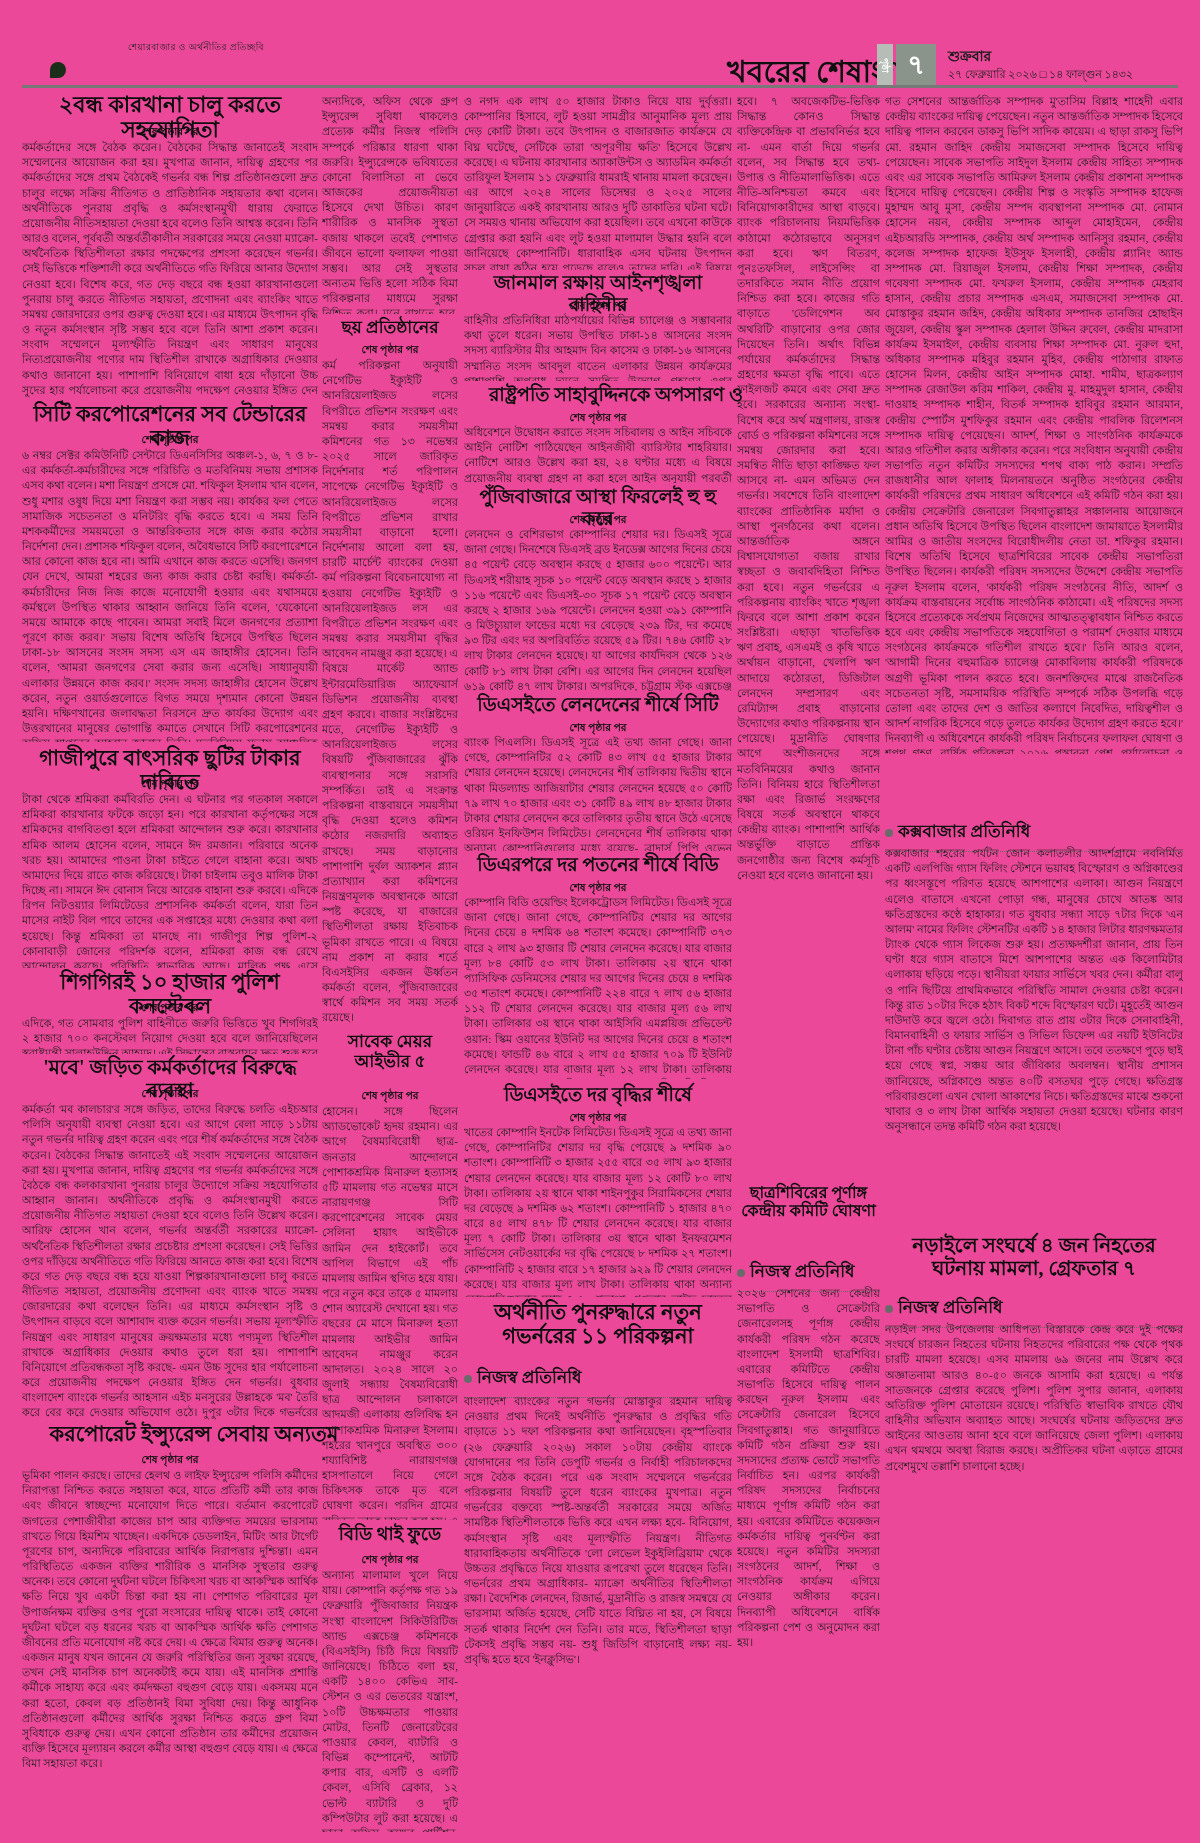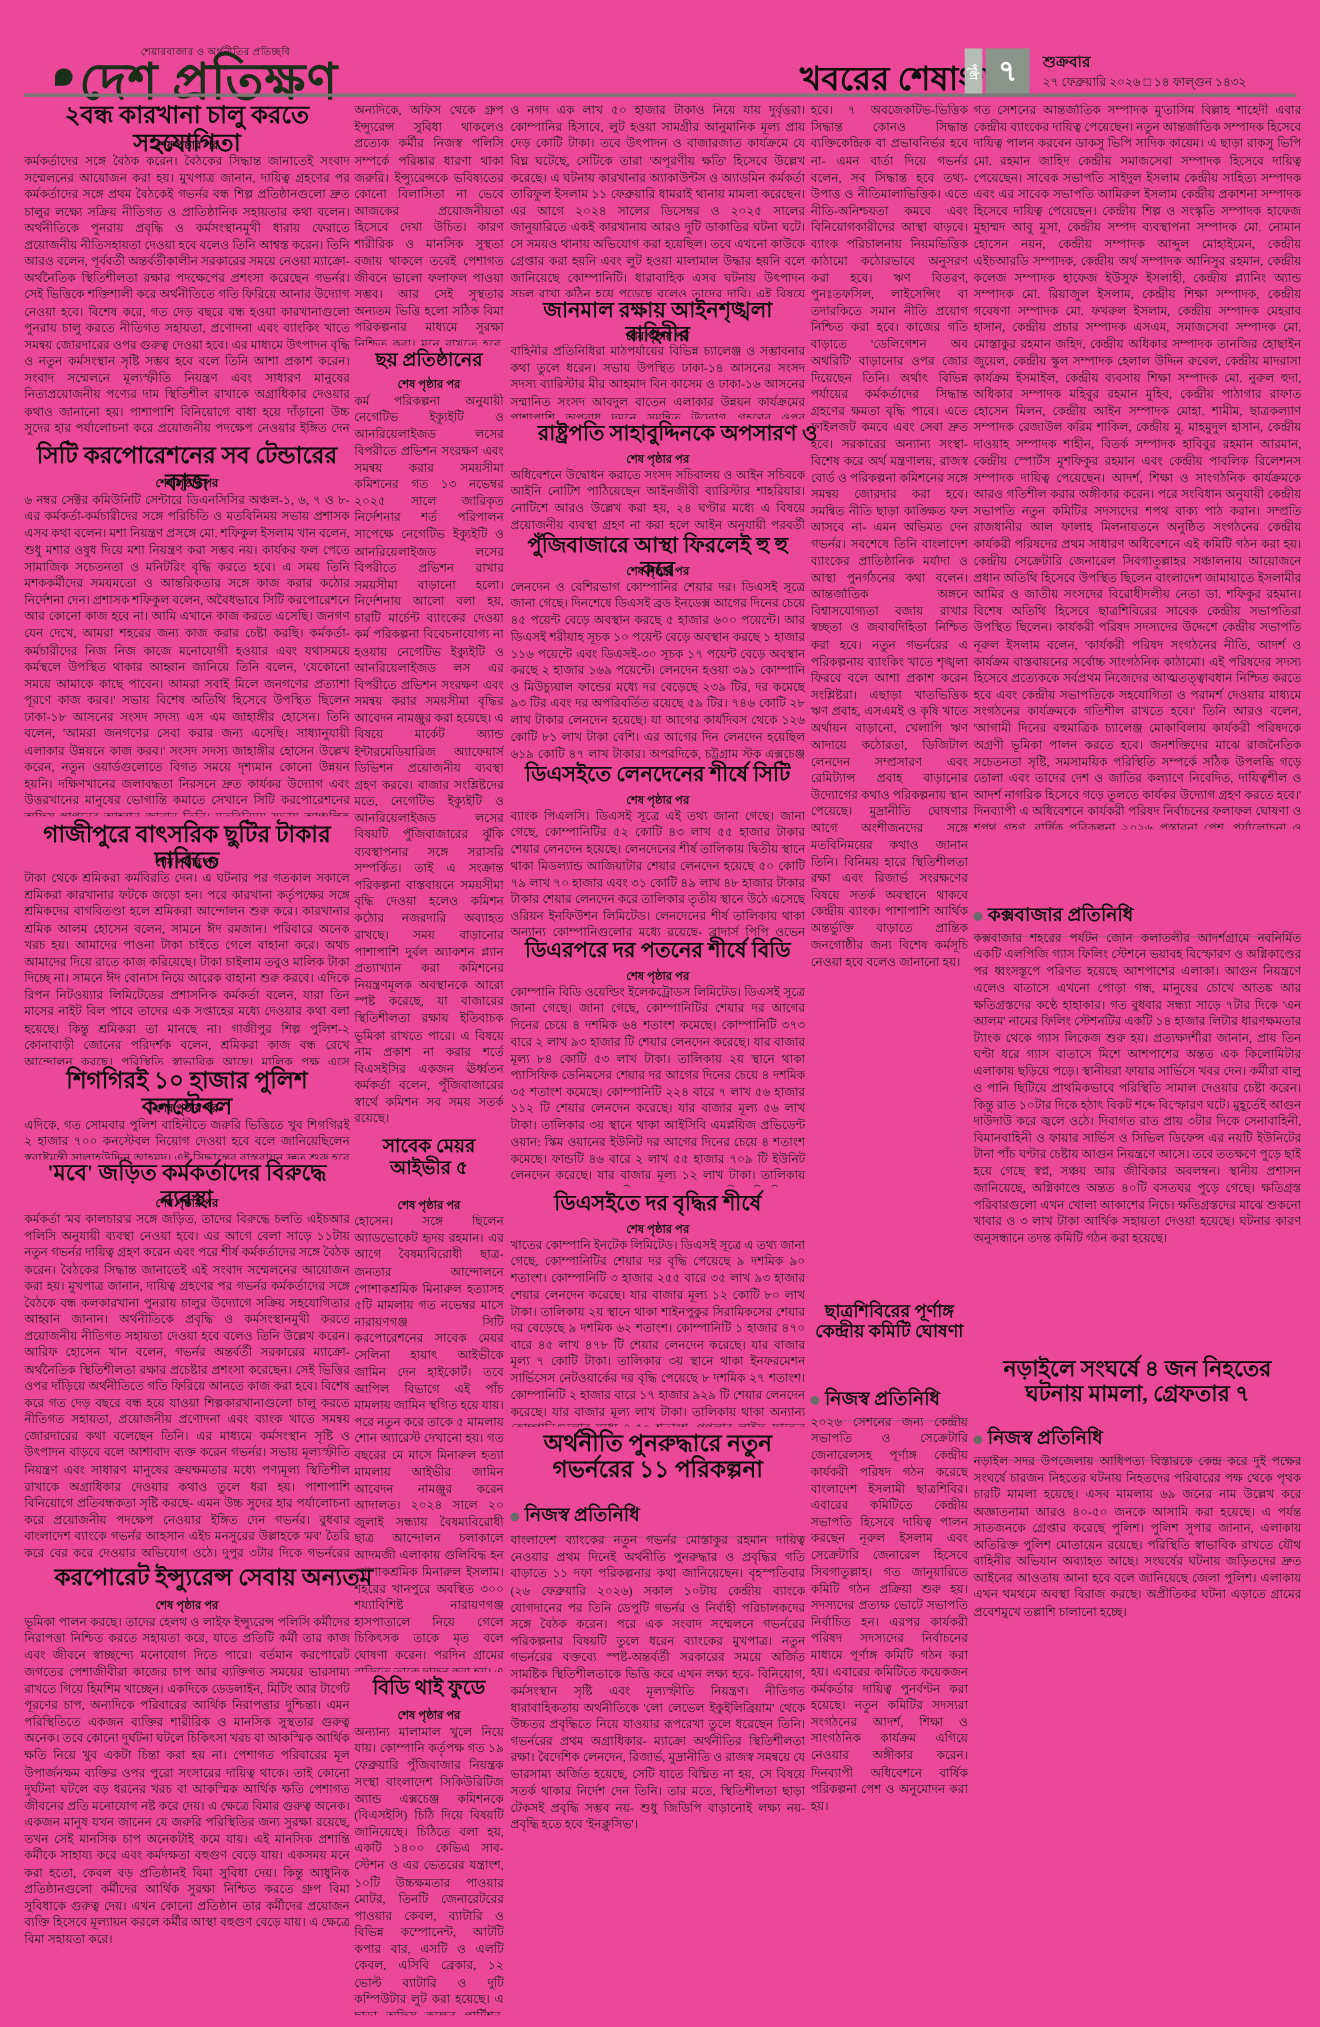--- a/index.html
+++ b/index.html
@@ -25,21 +25,20 @@
   .bd{font-size:11px;line-height:1.38;text-align:justify;overflow:hidden;color:#1d1d1d;
       word-break:break-word;}
 </style>
 </head>
 <body>
 
 <div id="page">
 
   <div class="abs" id="tagline" style="left:128px;top:40px;">শেয়ারবাজার ও অর্থনীতির প্রতিচ্ছবি</div>
   <span class="abs" id="emblem" style="left:50px;top:62px;"></span>
-  <div class="abs" id="masthead" style="left: 72px; top: 52px; color: rgb(26, 46, 26);">দেশ প্রতিক্ষণ</div>
   <div class="abs" id="section-title" style="left:727px;top:48px;">খবরের শেষাংশ</div>
   <div class="abs" id="page-strip" style="left:877px;top:44px;width:16px;height:42px;">পৃষ্ঠা</div>
   <div class="abs" id="page-box" style="left: 896px; top: 44px; width: 40px; height: 42px; background: rgb(138, 148, 138);">৭</div>
   <div class="abs" id="day" style="left:948px;top:45px;">শুক্রবার</div>
   <div class="abs" id="dateline" style="left:948px;top:66px;">২৭ ফেব্রুয়ারি ২০২৬ □ ১৪ ফাল্গুন ১৪৩২</div>
   <div class="abs rule" style="left:22px;top:85px;width:1156px;height:3px;"></div>
 
   <div class="abs hd" style="left:22px;top:92px;width:296px;font-size:22px;">২বন্ধ কারখানা চালু করতে সহযোগিতা</div>
   <div class="abs sub" style="left:22px;top:124px;width:296px;">শেষ পৃষ্ঠার পর</div>
   <div class="abs bd" style="left:22px;top:140px;width:296px;height:258px;">কর্মকর্তাদের সঙ্গে বৈঠক করেন। বৈঠকের সিদ্ধান্ত জানাতেই সংবাদ সম্মেলনের আয়োজন করা হয়। মুখপাত্র জানান, দায়িত্ব গ্রহণের পর কর্মকর্তাদের সঙ্গে প্রথম বৈঠকেই গভর্নর বন্ধ শিল্প প্রতিষ্ঠানগুলো দ্রুত চালুর লক্ষ্যে সক্রিয় নীতিগত ও প্রাতিষ্ঠানিক সহায়তার কথা বলেন। অর্থনীতিকে পুনরায় প্রবৃদ্ধি ও কর্মসংস্থানমুখী ধারায় ফেরাতে প্রয়োজনীয় নীতিসহায়তা দেওয়া হবে বলেও তিনি আশ্বস্ত করেন। তিনি আরও বলেন, পূর্ববর্তী অন্তর্বর্তীকালীন সরকারের সময়ে নেওয়া ম্যাক্রো-অর্থনৈতিক স্থিতিশীলতা রক্ষার পদক্ষেপের প্রশংসা করেছেন গভর্নর। সেই ভিত্তিকে শক্তিশালী করে অর্থনীতিতে গতি ফিরিয়ে আনার উদ্যোগ নেওয়া হবে। বিশেষ করে, গত দেড় বছরে বন্ধ হওয়া কারখানাগুলো পুনরায় চালু করতে নীতিগত সহায়তা, প্রণোদনা এবং ব্যাংকিং খাতে সমন্বয় জোরদারের ওপর গুরুত্ব দেওয়া হবে। এর মাধ্যমে উৎপাদন বৃদ্ধি ও নতুন কর্মসংস্থান সৃষ্টি সম্ভব হবে বলে তিনি আশা প্রকাশ করেন। সংবাদ সম্মেলনে মূল্যস্ফীতি নিয়ন্ত্রণ এবং সাধারণ মানুষের নিত্যপ্রয়োজনীয় পণ্যের দাম স্থিতিশীল রাখাকে অগ্রাধিকার দেওয়ার কথাও জানানো হয়। পাশাপাশি বিনিয়োগে বাধা হয়ে দাঁড়ানো উচ্চ সুদের হার পর্যালোচনা করে প্রয়োজনীয় পদক্ষেপ নেওয়ার ইঙ্গিত দেন গভর্নর। এছাড়া, প্রাতিষ্ঠানিক সুশাসন জোরদারে সিদ্ধান্ত গ্রহণ প্রক্রিয়াকে নিয়মভিত্তিক ও বৈষম্যহীন করার প্রতিশ্রুতি দেন তিনি। কাজের গতি বাড়াতে 'ডেলিগেশন অব অথরিটি' বা ক্ষমতার বিকেন্দ্রীকরণের মাধ্যমে বিভিন্ন স্তরের কর্মকর্তাদের দায়িত্ব ও সিদ্ধান্ত গ্রহণের ক্ষমতা বাড়ানোর কথাও উল্লেখ করা হয়।</div>

